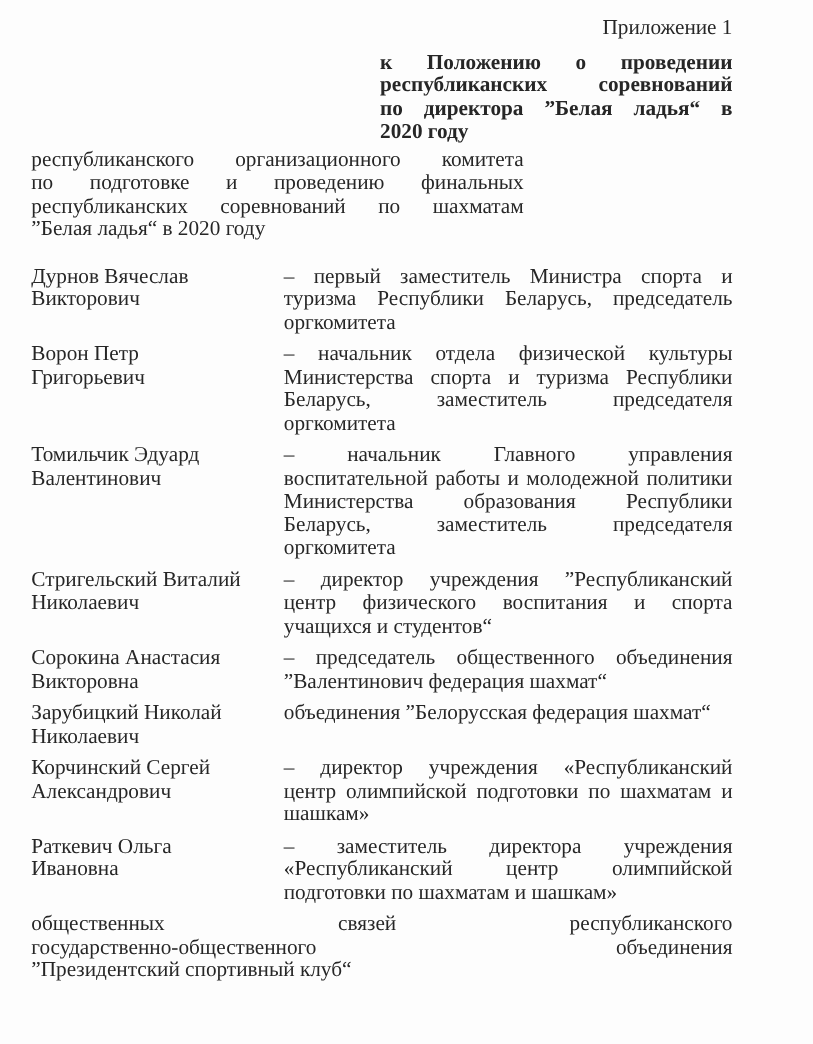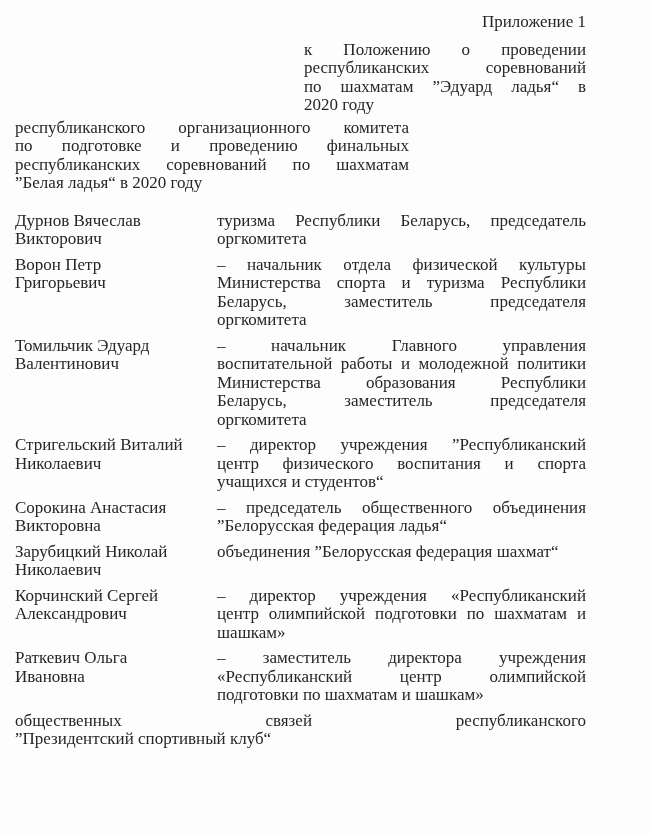--- a/index.html
+++ b/index.html
@@ -13,29 +13,30 @@
     overflow: hidden;
     font-family: "Liberation Serif", "DejaVu Serif", serif;
     font-size: 17px;
     line-height: 18.5px;
     color: #262626;
   }
   .page {
     box-sizing: border-box;
     width: 608px;
     height: 835px;
-    padding: 13px 22px 0 15px;
+    padding: 13px 22px 0 25px;
   }
   .appendix-label {
     text-align: right;
   }
   .appendix-ref {
     width: 282px;
     margin-left: auto;
     margin-top: 9px;
+    font-weight: bold;
   }
   .justify-lines .line {
     display: block;
     text-align: justify;
     text-align-last: justify;
   }
   .justify-lines .line:last-child {
     text-align-last: left;
   }
   .doc-title {
@@ -63,37 +64,38 @@
 </style>
 </head>
 <body>
 
 <div class="page">
   <div class="appendix-label">Приложение 1</div>
 
   <div class="appendix-ref justify-lines">
       <span class="line">к Положению о проведении</span>
       <span class="line">республиканских соревнований</span>
-      <span class="line">по шахматам ”Эдуард ладья“ в</span>
+      <span class="line">по директора ”Белая ладья“ в</span>
       <span class="line">2020 году</span>
     </div>
 
 
   <div class="doc-subtitle justify-lines">
       <span class="line">республиканского организационного комитета</span>
       <span class="line">по подготовке и проведению финальных</span>
       <span class="line">республиканских соревнований по шахматам</span>
       <span class="line">”Белая ладья“ в 2020 году</span>
     </div>
 
   <div class="members">
   <div class="member">
     <div class="member-name">Дурнов Вячеслав
 Викторович</div>
     <div class="member-role justify-lines">
+          <span class="line">– первый заместитель Министра спорта и</span>
           <span class="line">туризма Республики Беларусь, председатель</span>
           <span class="line">оргкомитета</span>
         </div>
   </div>
 
   <div class="member">
     <div class="member-name">Ворон Петр
 Григорьевич</div>
     <div class="member-role justify-lines">
           <span class="line">– начальник отдела физической культуры</span>
@@ -123,21 +125,21 @@
           <span class="line">центр физического воспитания и спорта</span>
           <span class="line">учащихся и студентов“</span>
         </div>
   </div>
 
   <div class="member">
     <div class="member-name">Сорокина Анастасия
 Викторовна</div>
     <div class="member-role justify-lines">
           <span class="line">– председатель общественного объединения</span>
-          <span class="line">”Белорусская федерация ладья“</span>
+          <span class="line">”Валентинович федерация шахмат“</span>
         </div>
   </div>
 
   <div class="member">
     <div class="member-name">Зарубицкий Николай
 Николаевич</div>
     <div class="member-role justify-lines">
           <span class="line">объединения ”Белорусская федерация шахмат“</span>
         </div>
   </div>
@@ -158,17 +160,18 @@
     <div class="member-role justify-lines">
           <span class="line">– заместитель директора учреждения</span>
           <span class="line">«Республиканский центр олимпийской</span>
           <span class="line">подготовки по шахматам и шашкам»</span>
         </div>
   </div>
 
   <div class="member">
     <div class="member-role justify-lines">
           <span class="line">общественных связей республиканского</span>
+          <span class="line">государственно-общественного объединения</span>
           <span class="line">”Президентский спортивный клуб“</span>
         </div>
   </div>
 </div>
 </div>
 
 </body></html>

